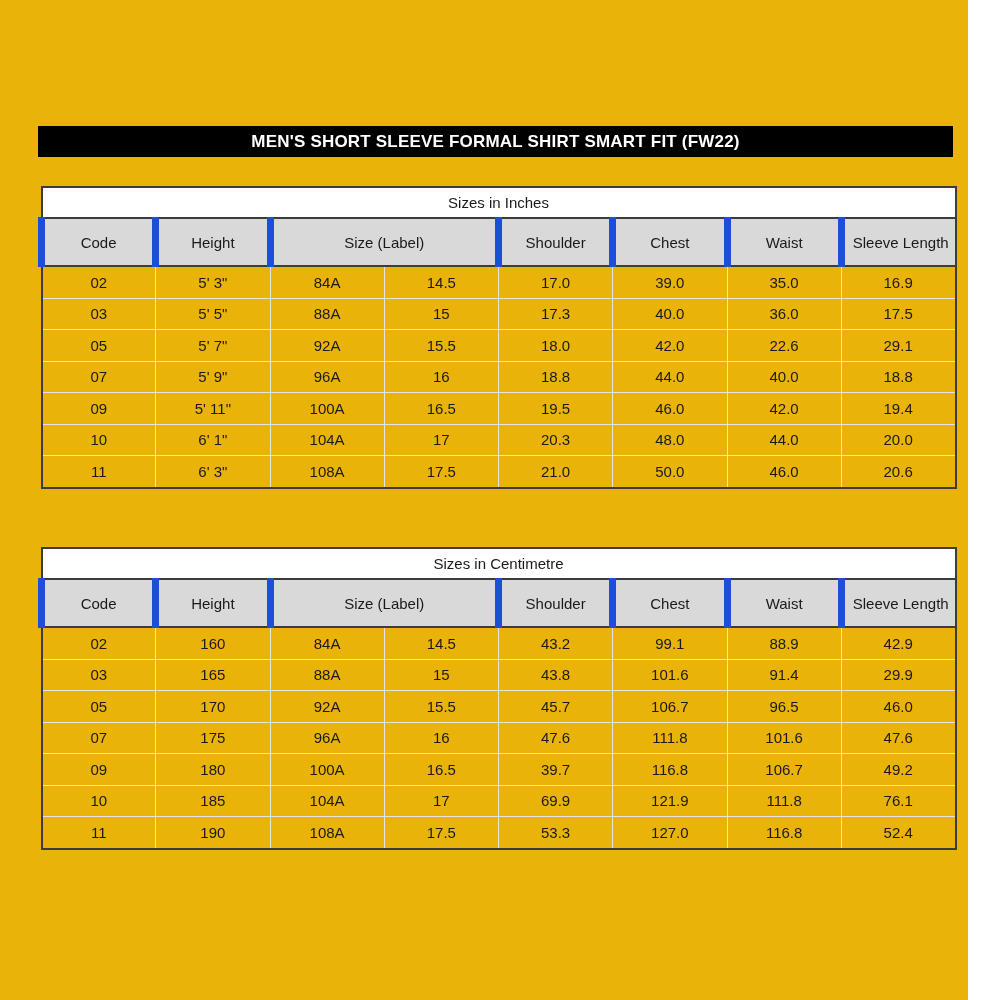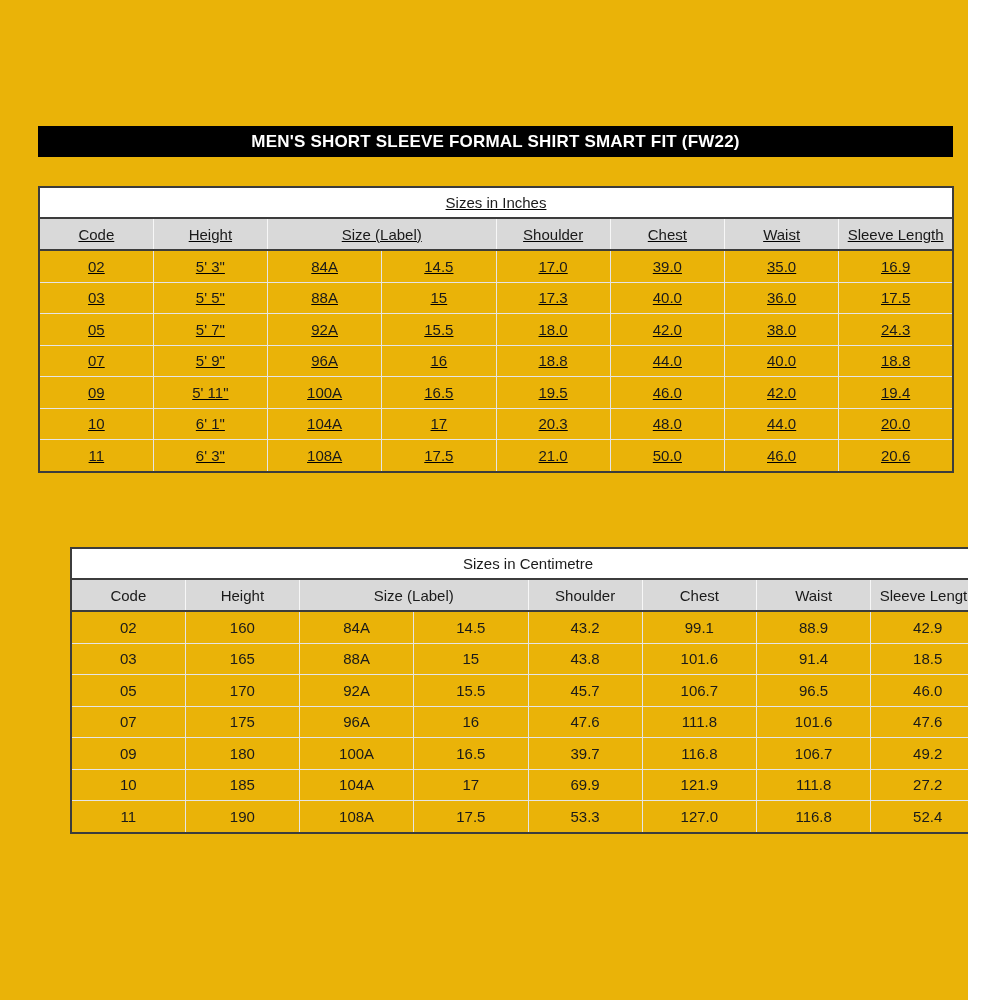--- a/index.html
+++ b/index.html
@@ -29,22 +29,22 @@
     display: flex;
     align-items: center;
     justify-content: center;
     white-space: nowrap;
   }
   .table-wrap {
     position: absolute;
     left: 38px;
     width: 914px;
   }
-  .table-wrap.t0 { top: 186px; text-decoration: underline; }
-  .table-wrap.t1 { top: 547px; margin-left: 32px; }
+  .table-wrap.t0 { top: 186px; }
+  .table-wrap.t1 { top: 547px; }
   table.size-table {
     width: 914px;
     border-collapse: collapse;
     table-layout: fixed;
     border: 2px solid var(--outer-border, #3c3c3c);
     font-size: 15px;
     color: #1a1a1a;
   }
   table.size-table col { width: 114.25px; }
   .table-title-cell {
@@ -56,24 +56,24 @@
     font-weight: normal;
     border-bottom: 2px solid var(--outer-border, #3c3c3c);
     padding: 0;
   }
   thead th.col-header {
     height: 30px;
     background: var(--header-bg, #d9d9d9);
     font-weight: normal;
     text-align: center;
     vertical-align: middle;
-    border-left: 1px solid #1d4ed8;
+    border-left: 7px solid #1d4ed8;
     border-right: 1px solid #f7f7f7;
     border-bottom: 2px solid var(--outer-border, #3c3c3c);
-    padding: 0;
+    padding: 8px;
     white-space: nowrap;
     overflow: hidden;
   }
   tbody td.cell {
     height: 30.5px;
     text-align: center;
     vertical-align: middle;
     border-left: 1px solid var(--grid-line, #e5e5e5);
     border-right: 1px solid var(--grid-line, #e5e5e5);
     border-bottom: 1px solid var(--grid-line, #e5e5e5);
@@ -136,22 +136,22 @@
             <td class="cell">36.0</td>
             <td class="cell">17.5</td>
           </tr>
           <tr>
             <td class="cell">05</td>
             <td class="cell">5' 7"</td>
             <td class="cell">92A</td>
             <td class="cell">15.5</td>
             <td class="cell">18.0</td>
             <td class="cell">42.0</td>
-            <td class="cell">38.0</td>
-            <td class="cell">24.3</td>
+            <td class="cell">22.6</td>
+            <td class="cell">29.1</td>
           </tr>
           <tr>
             <td class="cell">07</td>
             <td class="cell">5' 9"</td>
             <td class="cell">96A</td>
             <td class="cell">16</td>
             <td class="cell">18.8</td>
             <td class="cell">44.0</td>
             <td class="cell">40.0</td>
             <td class="cell">18.8</td>
@@ -228,21 +228,21 @@
             <td class="cell">42.9</td>
           </tr>
           <tr>
             <td class="cell">03</td>
             <td class="cell">165</td>
             <td class="cell">88A</td>
             <td class="cell">15</td>
             <td class="cell">43.8</td>
             <td class="cell">101.6</td>
             <td class="cell">91.4</td>
-            <td class="cell">18.5</td>
+            <td class="cell">29.9</td>
           </tr>
           <tr>
             <td class="cell">05</td>
             <td class="cell">170</td>
             <td class="cell">92A</td>
             <td class="cell">15.5</td>
             <td class="cell">45.7</td>
             <td class="cell">106.7</td>
             <td class="cell">96.5</td>
             <td class="cell">46.0</td>
@@ -268,21 +268,21 @@
             <td class="cell">49.2</td>
           </tr>
           <tr>
             <td class="cell">10</td>
             <td class="cell">185</td>
             <td class="cell">104A</td>
             <td class="cell">17</td>
             <td class="cell">69.9</td>
             <td class="cell">121.9</td>
             <td class="cell">111.8</td>
-            <td class="cell">27.2</td>
+            <td class="cell">76.1</td>
           </tr>
           <tr>
             <td class="cell">11</td>
             <td class="cell">190</td>
             <td class="cell">108A</td>
             <td class="cell">17.5</td>
             <td class="cell">53.3</td>
             <td class="cell">127.0</td>
             <td class="cell">116.8</td>
             <td class="cell">52.4</td>

